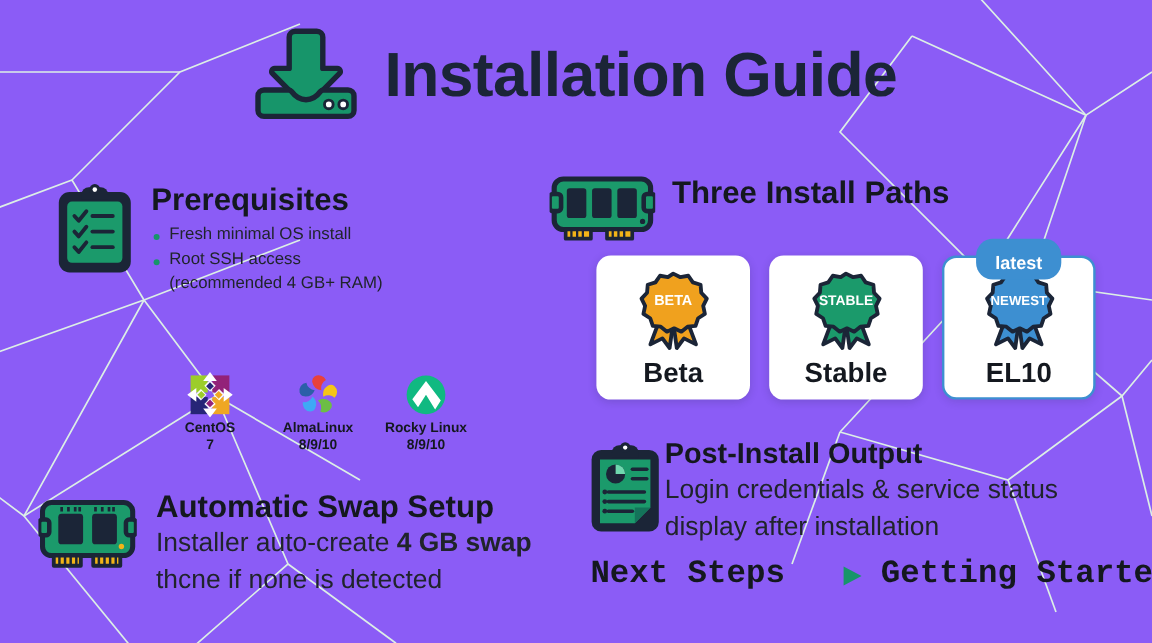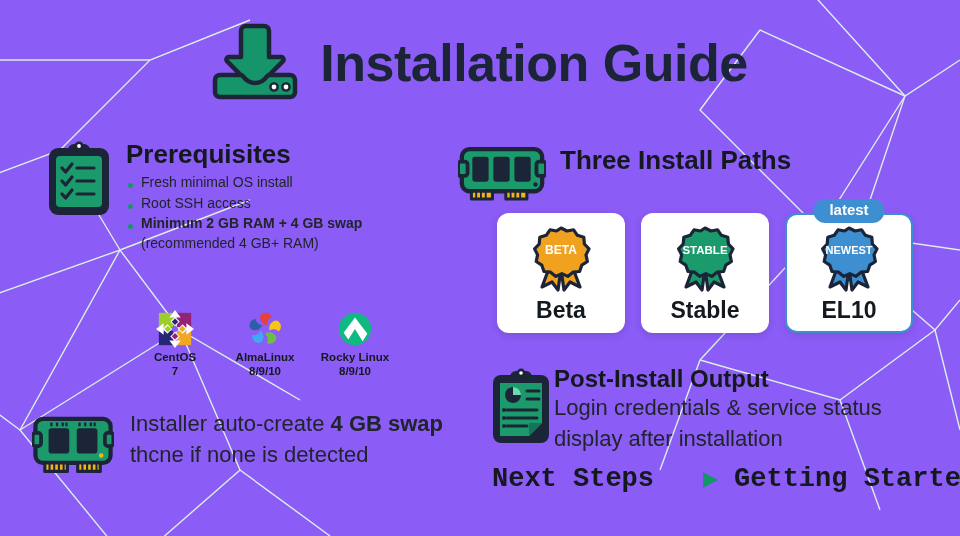--- a/index.html
+++ b/index.html
@@ -154,21 +154,21 @@
   }
   .latest-pill {
     position: absolute;
     top: -16px;
     left: 50%;
     transform: translateX(-50%);
     background: #3d8fd1;
     color: #ffffff;
     font-size: 15px;
     font-weight: 700;
-    padding: 3px 16px 4px;
+    padding: 13px 16px 4px;
     border-radius: 14px;
     line-height: 1.1;
     white-space: nowrap;
   }
   .ribbon { margin-bottom: 2px; }
 
   
   #next-steps {
     position: absolute;
     left: 492px; top: 466px;
@@ -221,21 +221,21 @@
       <g>
         <path d="M34 4 h18 a5 5 0 0 1 5 5 v26 h12 a2.5 2.5 0 0 1 1.8 4.3 L45.8 64.5 a3.8 3.8 0 0 1 -5.6 0 L15.2 39.3 A2.5 2.5 0 0 1 17 35 h12 V9 a5 5 0 0 1 5 -5 z" fill="#17956a" stroke="#1b2537" stroke-width="4.5" stroke-linejoin="round"></path>
         <path d="M8 53 h20.5 a3 3 0 0 1 2.4 1.2 c3.2 4.4 7.2 6.9 12.1 6.9 s8.9 -2.5 12.1 -6.9 a3 3 0 0 1 2.4 -1.2 H78 a5 5 0 0 1 5 5 v12 a5 5 0 0 1 -5 5 H8 a5 5 0 0 1 -5 -5 v-12 a5 5 0 0 1 5 -5 z" fill="#17956a" stroke="#1b2537" stroke-width="4.5" stroke-linejoin="round"></path>
         <circle cx="62" cy="65" r="3.6" fill="#ffffff" stroke="#1b2537" stroke-width="2.4"></circle>
         <circle cx="74" cy="65" r="3.6" fill="#ffffff" stroke="#1b2537" stroke-width="2.4"></circle>
       </g>
     </svg>
     <div id="header-title">Installation Guide</div>
   </div>
 
-  <div class="block" style="left:46px; top:140px;">
+  <div class="block" style="left:46px; top:152px;">
     <div class="block-head">
       <svg width="66" height="78" viewBox="0 0 66 78">
         <rect x="3" y="8" width="60" height="67" rx="9" fill="#1b2537"></rect>
         <rect x="10" y="16" width="46" height="51" rx="4" fill="#1b9a6b"></rect>
         <path d="M28 4 h10 a6 6 0 0 1 6 6 v4 h-22 v-4 a6 6 0 0 1 6 -6 z" fill="#1b2537"></path>
         <circle cx="33" cy="6" r="4.6" fill="#1b2537"></circle>
         <circle cx="33" cy="6" r="1.9" fill="#ffffff"></circle>
         <g stroke="#1b2537" stroke-width="3.2" fill="none" stroke-linecap="round" stroke-linejoin="round">
           <path d="M16 28 l3.6 4 L26 24"></path>
           <path d="M16 41 l3.6 4 L26 37"></path>
@@ -243,21 +243,20 @@
           <path d="M31 28 h17"></path>
           <path d="M31 41 h17"></path>
           <path d="M31 54 h17"></path>
         </g>
       </svg>
       <div>
         <div class="sec-title">Prerequisites</div>
         <ul class="bullets">
           <li>Fresh minimal OS install</li>
           <li>Root SSH access</li>
-          <li class="strong">Minimum 2 GB RAM + 4 GB swap</li>
           <li class="cont">(recommended 4 GB+ RAM)</li>
         </ul>
       </div>
     </div>
   </div>
 
   <div id="distros">
 
     <div class="distro">
       <div class="distro-logo">
@@ -351,20 +350,21 @@
         </g>
         <circle cx="73" cy="42" r="2.4" fill="#f2b418"></circle>
         <path d="M13 50 h24 v9 h-24 z" fill="#f2b418" stroke="#1b2537" stroke-width="3.4" stroke-linejoin="round"></path>
         <path d="M48 50 h24 v9 h-24 z" fill="#f2b418" stroke="#1b2537" stroke-width="3.4" stroke-linejoin="round"></path>
         <g stroke="#1b2537" stroke-width="2.2">
           <path d="M18 50 v9 M23 50 v9 M28 50 v9 M33 50 v9"></path>
           <path d="M53 50 v9 M58 50 v9 M63 50 v9 M68 50 v9"></path>
         </g>
       </svg>
       <div>
+        <div class="sec-title">Automatic Swap Setup</div>
         <div class="sub-line">
           <span>Installer auto-create </span><b>4 GB swap</b>
         </div>
         <div class="sub-line">thcne if none is detected</div>
       </div>
     </div>
   </div>
 
   <div class="block" style="left:458px; top:146px;">
     <div class="block-head" style="gap:14px; ">

